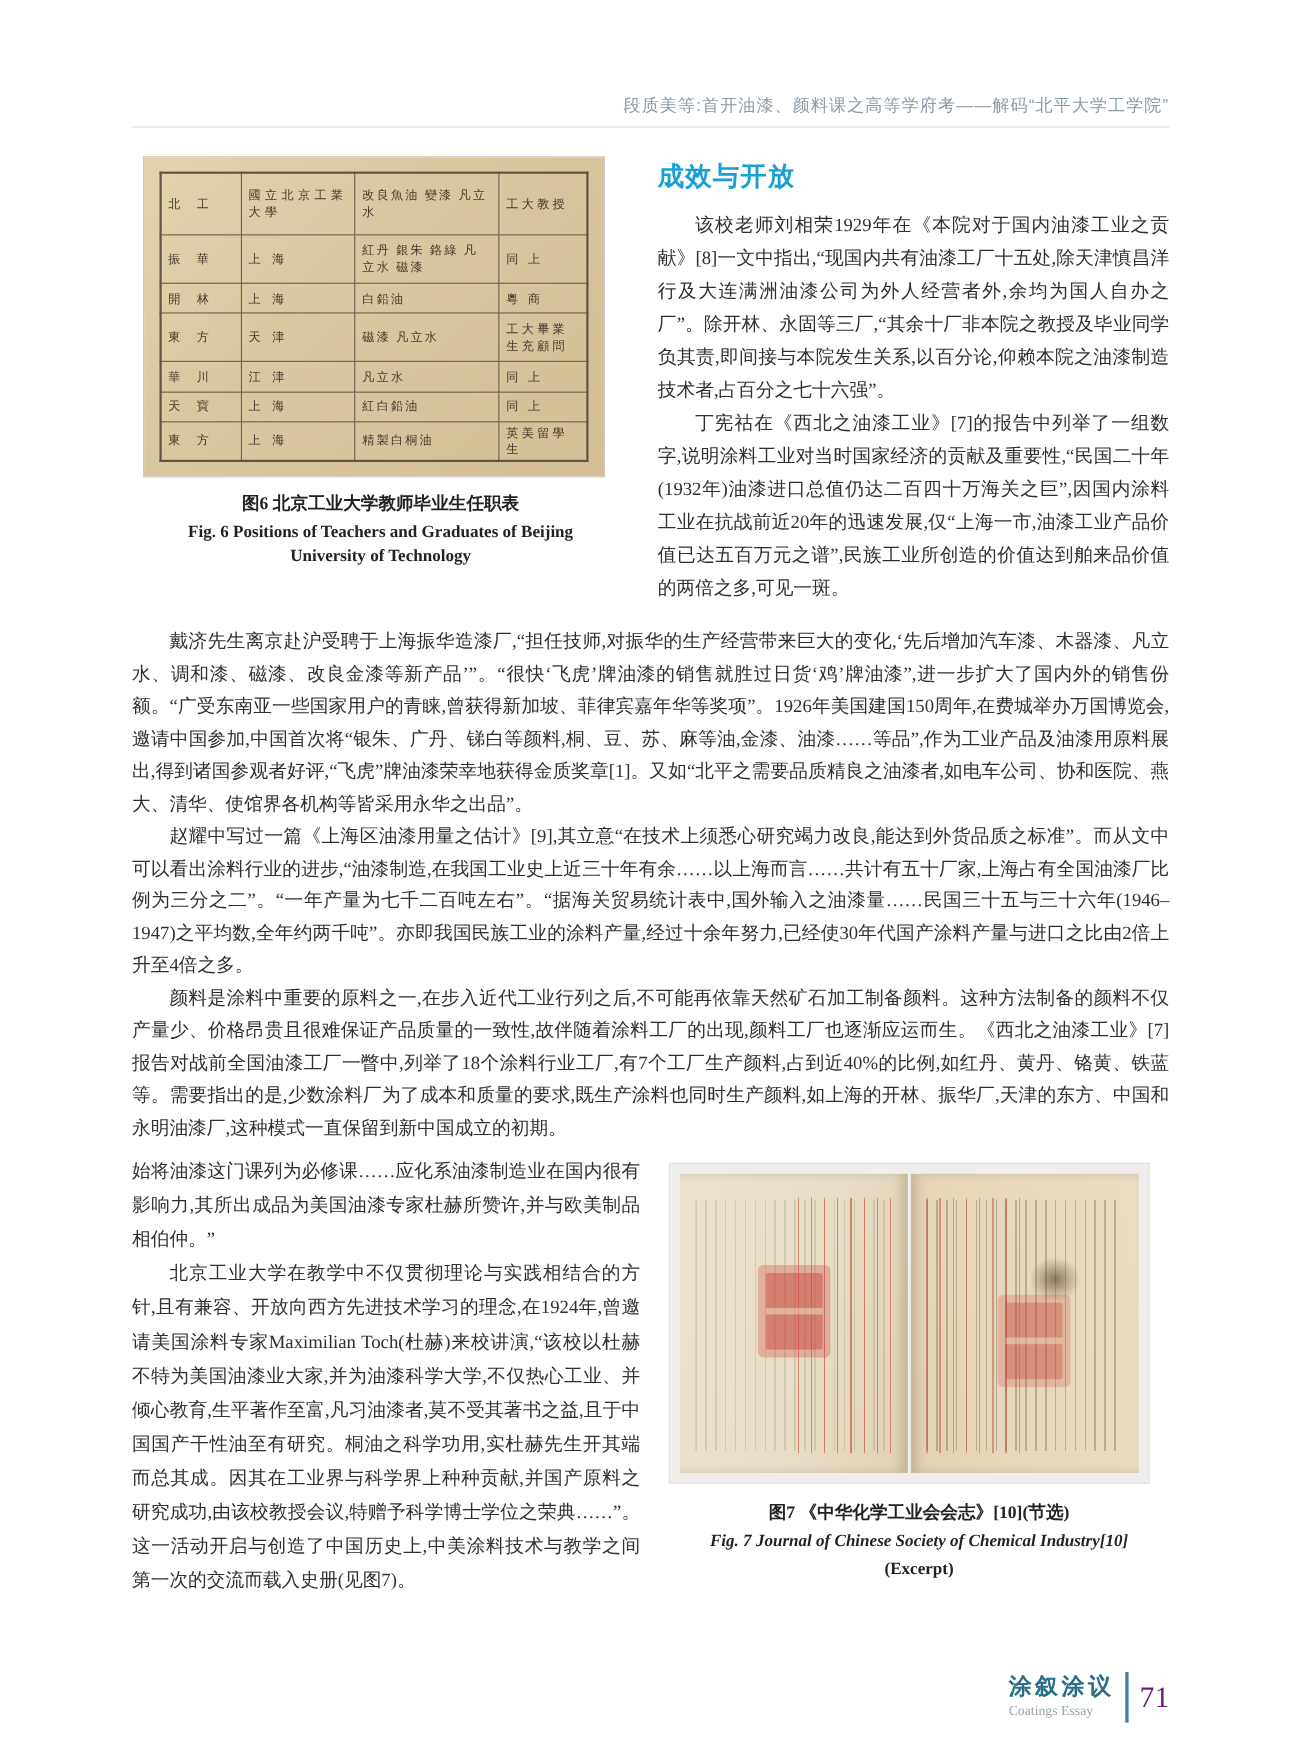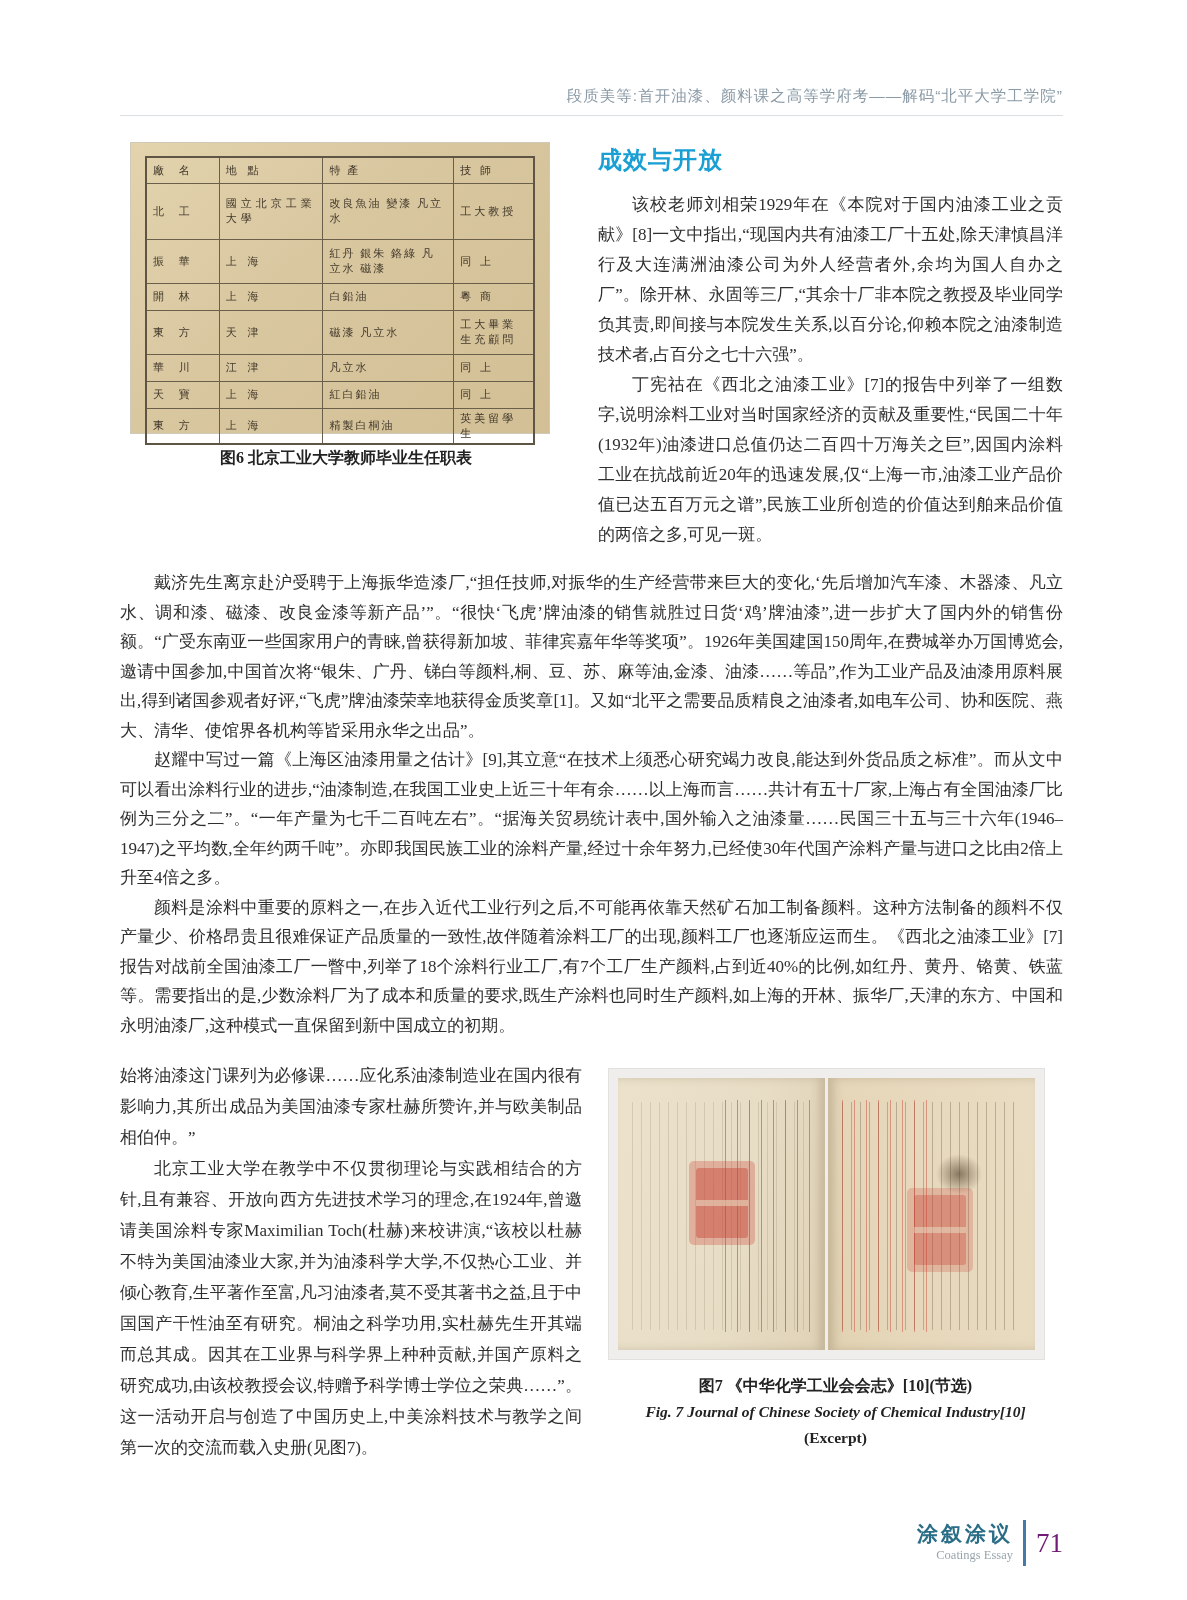--- a/index.html
+++ b/index.html
@@ -47,21 +47,21 @@
     font-size:24px;color:#1a9fd4;margin:2px 0 14px 0;letter-spacing:1px;}
   .col-para{font-size:17px;line-height:30px;text-align:justify;
     text-indent:2em;margin:0;}
 
   
   .body-section{margin-top:18px;}
   .body-para{font-size:17px;line-height:29.5px;text-align:justify;
     text-indent:2em;margin:0;}
 
   
-  .bottom-section{display:flex;gap:26px;margin-top:20px;}
+  .bottom-section{display:flex;gap:26px;margin-top:9px;}
   .bottom-left{width:462px;flex:none;}
   .bottom-right{flex:1;min-width:0;}
   .col-para.no-indent{text-indent:0;}
   .bottom-left .col-para{line-height:31px;}
 
   
   .fig7-frame{width:437px;height:292px;box-sizing:border-box;margin-top:8px;
     background:#efeeec;border:1px solid #e3e1de;padding:9px;display:flex;gap:3px;}
   .book-page{position:relative;flex:1;overflow:hidden;}
   .book-page.left{background:linear-gradient(100deg,#ece2cc,#e7dcc4 60%,#dfd2b6);
@@ -86,46 +86,40 @@
       rgba(195,60,48,.42);}
   .book-page.left .seal{left:50%;top:46%;transform:translate(-50%,-50%);}
   .book-page.right .seal{left:54%;top:56%;transform:translate(-50%,-50%);opacity:.8;}
   .stain{position:absolute;width:46px;height:40px;left:52%;top:28%;
     background:radial-gradient(closest-side,rgba(75,55,35,.6),rgba(75,55,35,0));}
   .fig7-frame ~ .fig-caption{margin-top:16px;}
 
   
   .footer{position:absolute;right:124px;bottom:34px;display:flex;
     align-items:center;}
-  .footer-text{text-align:right;margin-right:10px;margin-left:20px;}
+  .footer-text{margin-right:10px;margin-left:20px;}
   .footer-zh{font-family:"Liberation Sans", sans-serif;font-weight:bold;
     font-size:21px;color:#2a6d86;letter-spacing:3px;line-height:22px;}
   .footer-en{font-size:12.5px;color:#98a5ac;margin-top:3px;}
   .footer-divider{width:3px;height:46px;background:#4579a8;margin-right:10px;}
   .footer-page{font-size:27px;color:#701a75;font-family:"Liberation Serif", serif;}
 </style>
 </head>
 <body>
 
 <div class="page">
 
   <div class="running-header">段质美等:首开油漆、颜料课之高等学府考——解码“北平大学工学院”</div>
   <hr class="header-rule">
 
   <div class="top-section">
     <div class="top-left">
       <div class="fig6-scan">
         <table class="fig6-table">
           <tbody>
-              <tr class="hd">
-            <th class="c1">廠  名</th>
-            <th class="c2">地    點</th>
-            <th class="c3">特        產</th>
-            <th class="c4">技    師</th>
-          </tr>
           <tr class="tall">
             <td class="c1">北 工</td>
             <td class="c2">國立北京工業大學</td>
             <td class="c3">改良魚油 變漆 凡立水</td>
             <td class="c4">工大教授</td>
           </tr>
           <tr class="med">
             <td class="c1">振 華</td>
             <td class="c2">上  海</td>
             <td class="c3">紅丹 銀朱 鉻綠 凡立水 磁漆</td>
@@ -159,20 +153,24 @@
             <td class="c1">東 方</td>
             <td class="c2">上  海</td>
             <td class="c3">精製白桐油</td>
             <td class="c4">英美留學生</td>
           </tr>
         </tbody>
           </table>
       </div>
       <div class="fig-caption">
         <div class="zh">图6  北京工业大学教师毕业生任职表</div>
+        <div class="en">
+          <div>Fig. 6   Positions of Teachers and Graduates of Beijing</div>
+          <div>University of Technology</div>
+        </div>
       </div>
     </div>
 
     <div class="top-right">
       <h2 class="section-title">成效与开放</h2>
       <p class="col-para">该校老师刘相荣1929年在《本院对于国内油漆工业之贡献》[8]一文中指出,“现国内共有油漆工厂十五处,除天津慎昌洋行及大连满洲油漆公司为外人经营者外,余均为国人自办之厂”。除开林、永固等三厂,“其余十厂非本院之教授及毕业同学负其责,即间接与本院发生关系,以百分论,仰赖本院之油漆制造技术者,占百分之七十六强”。</p>
       <p class="col-para">丁宪祜在《西北之油漆工业》[7]的报告中列举了一组数字,说明涂料工业对当时国家经济的贡献及重要性,“民国二十年(1932年)油漆进口总值仍达二百四十万海关之巨”,因国内涂料工业在抗战前近20年的迅速发展,仅“上海一市,油漆工业产品价值已达五百万元之谱”,民族工业所创造的价值达到舶来品价值的两倍之多,可见一斑。</p>
     </div>
   </div>
 

